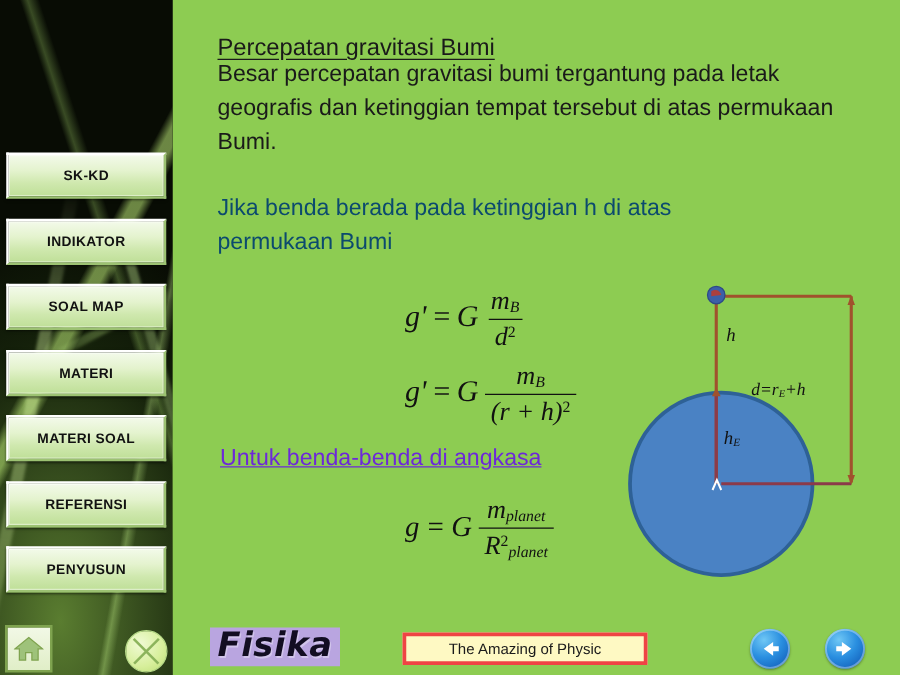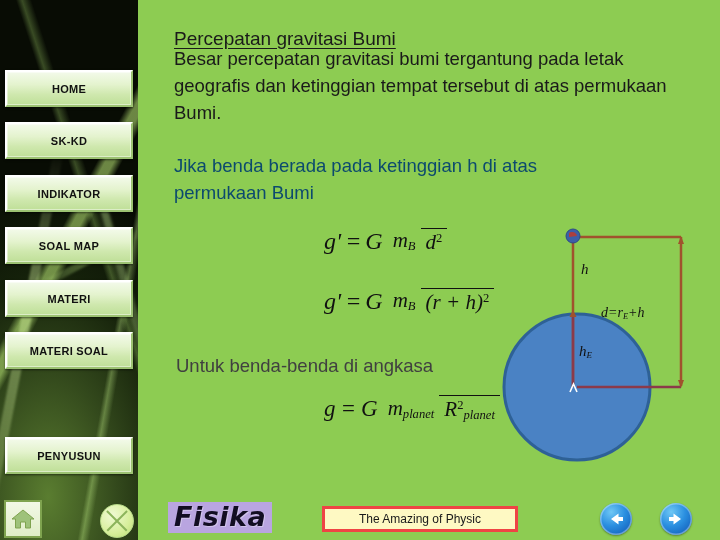--- a/index.html
+++ b/index.html
@@ -138,38 +138,39 @@
     left: 36px; top: 152px;
     width: 440px;
     font-size: 18.5px;
     line-height: 1.47;
     color: #0c4a6e;
   }
   #angkasa {
     position: absolute;
     left: 38px; top: 355px;
     font-size: 18.5px;
-    color: #404040;
-    white-space: nowrap;
+    color: #6d28d9;
+    white-space: nowrap;
+    text-decoration: underline;
   }
 
   
   .formula {
     position: absolute;
     color: #111;
     font-family: "Liberation Serif", serif;
     font-style: italic;
     font-size: 24px;
     display: flex;
     align-items: center;
     white-space: nowrap;
   }
   .frac {
     display: inline-flex;
-    flex-direction: row;
+    flex-direction: column;
     align-items: center;
     vertical-align: middle;
     margin-left: 5px;
   }
   .frac .num {
     padding: 0 5px 1px 5px;
     font-size: 21px;
   }
   .frac .den {
     border-top: 1.6px solid #111;
@@ -265,37 +266,37 @@
 </head>
 <body>
 
 <div id="slide">
 
   <div id="sidebar">
     <div id="sidebar-streak-a"></div>
     <div id="sidebar-streak-b"></div>
     <div id="sidebar-streak-c"></div>
 
-    <div class="navbtn" style="top:70px">
-        <span>HOME</span>
-      </div>
     <div class="navbtn" style="top:122px">
         <span>SK-KD</span>
       </div>
     <div class="navbtn" style="top:175px">
         <span>INDIKATOR</span>
       </div>
     <div class="navbtn" style="top:227px">
         <span>SOAL MAP</span>
       </div>
     <div class="navbtn" style="top:280px">
         <span>MATERI</span>
       </div>
     <div class="navbtn" style="top:332px">
         <span>MATERI SOAL</span>
+      </div>
+    <div class="navbtn" style="top:385px">
+        <span>REFERENSI</span>
       </div>
     <div class="navbtn" style="top:437px">
         <span>PENYUSUN</span>
       </div>
 
     <div class="corner-icon" id="home-icon-box">
       <svg width="24" height="22" viewBox="0 0 24 22">
         <path d="M12 2 L23 11 L19.5 11 L19.5 20 L14.5 20 L14.5 14 L9.5 14 L9.5 20 L4.5 20 L4.5 11 L1 11 Z" fill="#9ec27a" stroke="#7fa34f" stroke-width="1"></path>
       </svg>
     </div>

